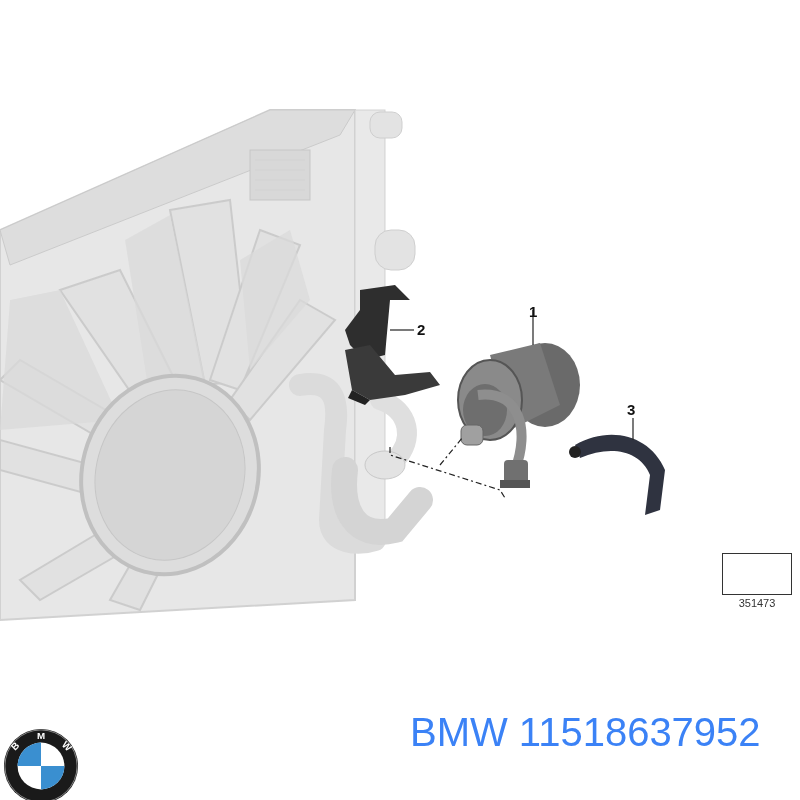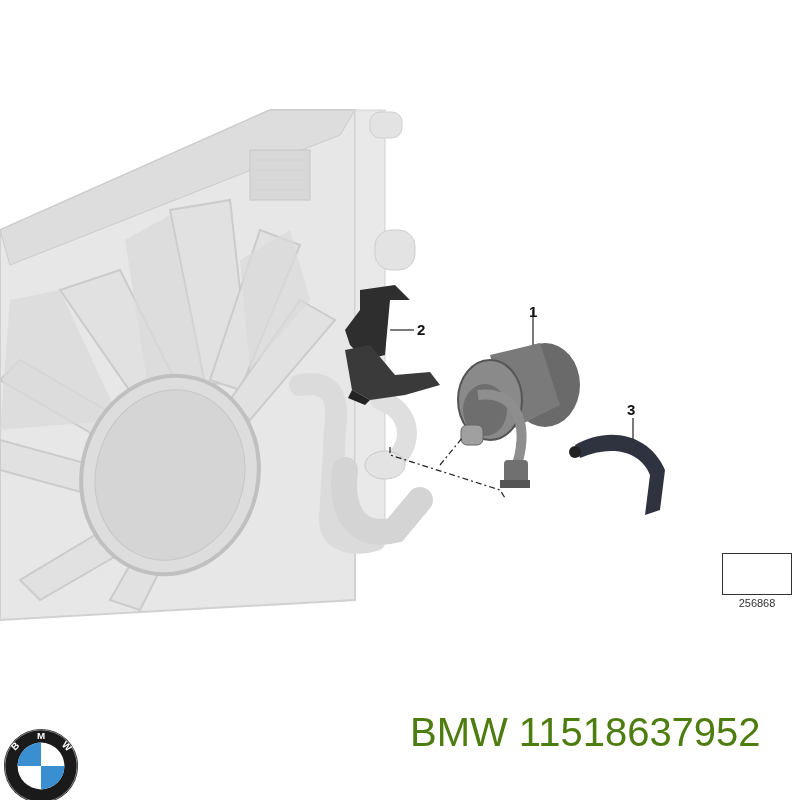--- a/index.html
+++ b/index.html
@@ -3,21 +3,21 @@
 <meta charset="utf-8">
 <style>
   html, body { margin: 0; padding: 0; background: #ffffff; }
   body { width: 800px; height: 800px; position: relative; overflow: hidden; font-family: "Liberation Sans", sans-serif; }
   .stage { position: absolute; left: 0; top: 0; width: 800px; height: 800px; }
   .diagram { position: absolute; left: 0; top: 0; width: 800px; height: 640px; }
   .callout { position: absolute; font-family: "Liberation Sans", sans-serif; font-weight: bold; font-size: 15px; color: #111; }
   .ref-box { position: absolute; left: 722px; top: 553px; width: 68px; height: 40px; border: 1px solid #333; background: #fff; }
   .ref-number { position: absolute; left: 722px; top: 597px; width: 70px; text-align: center; font-size: 11px; color: #333; }
   .logo { position: absolute; left: 2px; top: 727px; width: 78px; height: 78px; }
-  .caption { position: absolute; left: 410px; top: 710px; font-size: 40px; color: #4d7c0f; letter-spacing: 0px; white-space: nowrap; }
+  .caption { position: absolute; left: 410px; top: 710px; font-size: 40px; color: #3b82f6; letter-spacing: 0px; white-space: nowrap; }
 </style>
 </head>
 <body>
 
 <div class="stage">
 
   <svg class="diagram" viewBox="0 0 800 640" xmlns="http://www.w3.org/2000/svg">
 
     <g opacity="0.95">
       <polygon points="0,230 270,110 355,110 355,600 0,620" fill="#e6e6e6" stroke="#cfcfcf" stroke-width="2"></polygon>
@@ -93,21 +93,21 @@
     <g>
       <path d="M729,562 L748,560 L744,565 L775,580 L762,588 L744,580 L735,586 Z" fill="#fff" stroke="#111" stroke-width="2"></path>
     </g>
   </svg>
 
   <div class="callout" style="left:529px;top:303px;">1</div>
   <div class="callout" style="left:417px;top:321px;">2</div>
   <div class="callout" style="left:627px;top:401px;">3</div>
 
   <div class="ref-box"></div>
-  <div class="ref-number">256868</div>
+  <div class="ref-number">351473</div>
 
   <svg class="logo" viewBox="0 0 80 80" xmlns="http://www.w3.org/2000/svg">
     <circle cx="40" cy="40" r="38" fill="#1a1a1a"></circle>
     <circle cx="40" cy="40" r="37" fill="none" stroke="#888" stroke-width="1"></circle>
     <circle cx="40" cy="40" r="24" fill="#ffffff"></circle>
     <path d="M40,40 L40,16 A24,24 0 0,0 16,40 Z" fill="#3a8fd0"></path>
     <path d="M40,40 L64,40 A24,24 0 0,1 40,64 Z" fill="#3a8fd0"></path>
     <text x="40" y="12" font-family="Liberation Sans, sans-serif" font-size="10" font-weight="bold" fill="#fff" text-anchor="middle">M</text>
     <text x="16" y="22" font-family="Liberation Sans, sans-serif" font-size="10" font-weight="bold" fill="#fff" text-anchor="middle" transform="rotate(-45 16 22)">B</text>
     <text x="64" y="22" font-family="Liberation Sans, sans-serif" font-size="10" font-weight="bold" fill="#fff" text-anchor="middle" transform="rotate(45 64 22)">W</text>

